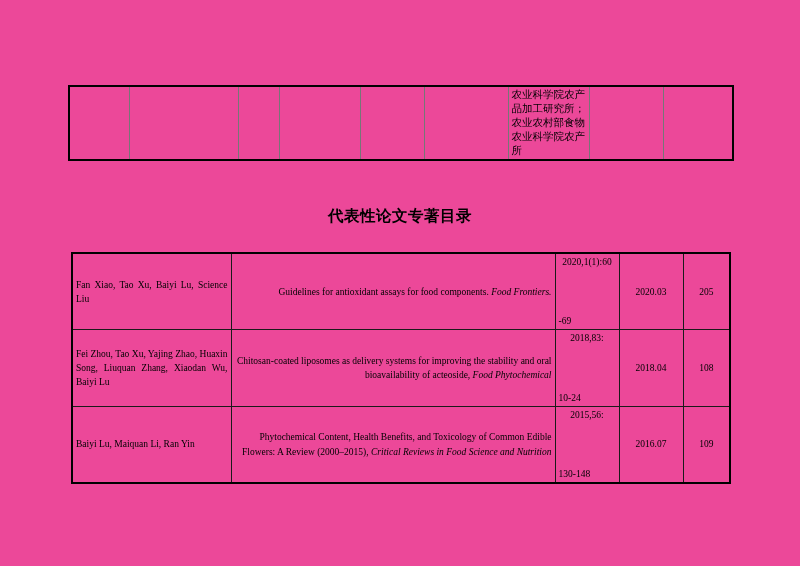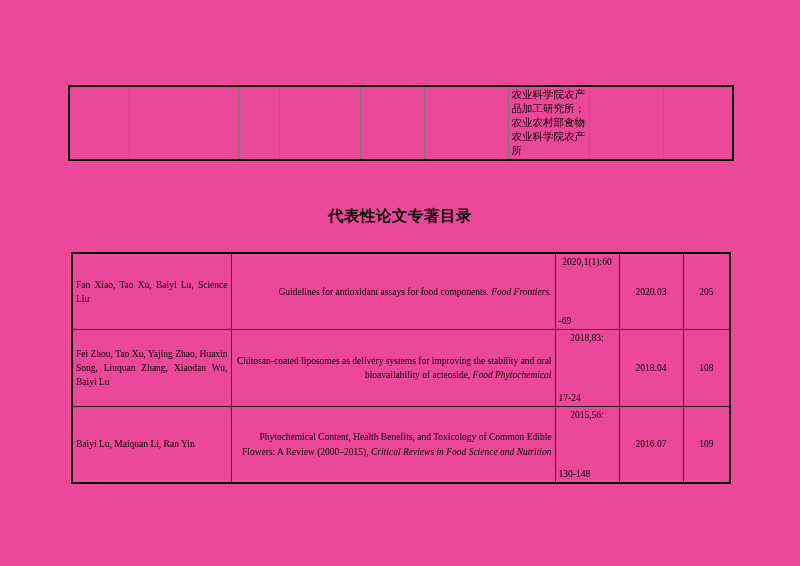--- a/index.html
+++ b/index.html
@@ -140,21 +140,21 @@
       <td class="c-auth">Fei Zhou, Tao Xu, Yajing Zhao, Huaxin Song, Liuquan Zhang, Xiaodan Wu, Baiyi Lu</td>
       <td class="c-title">
         <span>Chitosan-coated liposomes as delivery systems for improving the stability and oral bioavailability of acteoside,</span>
         <i class="journal">Food Phytochemical</i>
       </td>
       <td class="c-year">
         <div class="yline">
           <span>2018,</span>
           <span>83:</span>
         </div>
-        <div class="yline2">17-24</div>
+        <div class="yline2">10-24</div>
       </td>
       <td class="c-date">2018.04</td>
       <td class="c-cit">108</td>
     </tr>
 
     <tr class="row-2">
       <td class="c-auth">Baiyi Lu, Maiquan Li, Ran Yin</td>
       <td class="c-title">
         <span>Phytochemical Content, Health Benefits, and Toxicology of Common Edible Flowers: A Review (2000–2015),</span>
         <i class="journal">Critical Reviews in Food Science and Nutrition</i>

